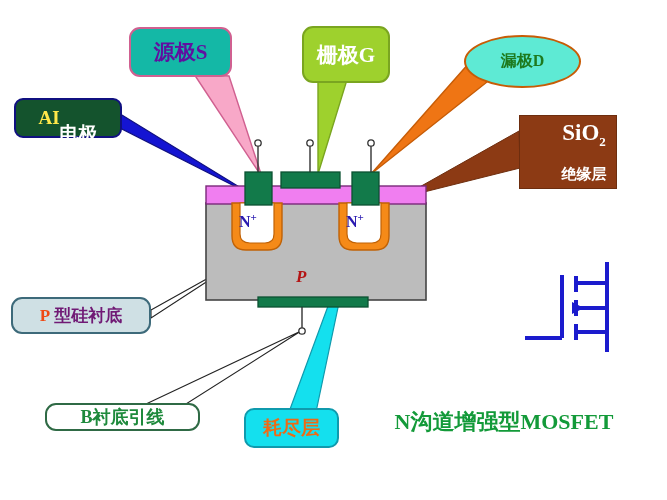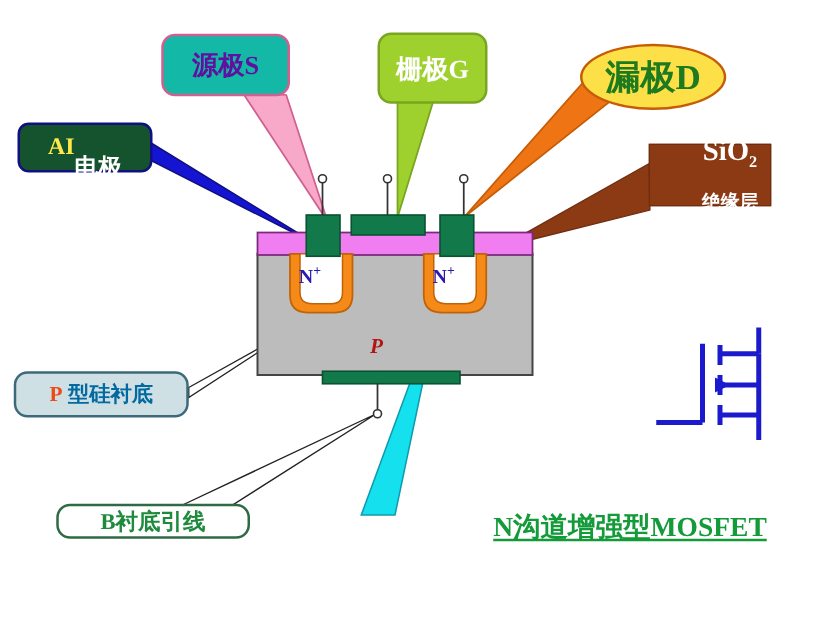--- a/index.html
+++ b/index.html
@@ -60,51 +60,51 @@
     background: #9ed12d;
     border: 2px solid #7aa520;
     border-radius: 11px;
     color: #ffffff;
     font-size: 21px;
   }
 
   
   #cal-drain {
     left: 464px; top: 35px; width: 117px; height: 53px;
-    background: #fde047;
+    background: #5eead4;
     border: 2px solid #c75c06;
     border-radius: 50%;
     color: #1e7a1e;
-    font-size: 28px;
+    font-size: 16px;
   }
 
   
   #cal-sio2 {
-    left: 519px; top: 115px; width: 98px; height: 50px;
+    left: 519px; top: 115px; width: 98px; height: 74px;
     background: #8c3a14;
     border: 1px solid #6d2d0e;
     flex-direction: column;
     color: #ffffff;
     line-height: 1.06;
     padding-left: 32px;
   }
   #cal-sio2 .big { font-size: 23px; font-weight: bold; }
   #cal-sio2 .big sub { font-size: 13px; }
   #cal-sio2 .small { font-size: 15px; font-weight: bold; margin-top: 18px; }
 
   
   #cal-psub {
     left: 11px; top: 297px; width: 140px; height: 37px;
     background: #cfe0e4;
     border: 2px solid #3d6a7a;
     border-radius: 11px;
     font-size: 17px;
   }
   #cal-psub .t1 { color: #ef4a14; }
-  #cal-psub .t2 { color: #0369a1; }
+  #cal-psub .t2 { color: #701a75; }
 
   
   #cal-bsub {
     left: 45px; top: 403px; width: 155px; height: 28px;
     background: #ffffff;
     border: 2px solid #2f6a45;
     border-radius: 11px;
     color: #1e8a3c;
     font-size: 18px;
   }
@@ -122,21 +122,21 @@
   
   #title-block {
     position: absolute;
     left: 354px; top: 409px; width: 300px;
     text-align: center;
     color: #139a39;
     font-weight: bold;
     z-index: 5;
     line-height: 1.18;
   }
-  #title-block .l1 { font-size: 22px; display: block; text-decoration: underline; }
+  #title-block .l1 { font-size: 22px; display: block; }
   #title-block .l2 { font-size: 22px; display: block; }
 
   
   .body-label {
     position: absolute;
     font-weight: bold;
     z-index: 4;
   }
   #lbl-nplus-left { left: 239px; top: 211px; color: #2a1ab0; font-size: 16px; }
   #lbl-nplus-right { left: 346px; top: 211px; color: #2a1ab0; font-size: 16px; }
@@ -271,18 +271,21 @@
   </div>
 
   <div class="callout" id="cal-psub">
     <span class="t1">P</span>&nbsp;<span class="t2">型硅衬底</span>
   </div>
 
   <div class="callout" id="cal-bsub">
     <span>B衬底引线</span>
   </div>
 
+  <div class="callout" id="cal-dep">
+    <span>耗尽层</span>
+  </div>
 
   <div id="title-block">
     <span class="l1">N沟道增强型MOSFET</span>
   </div>
 
 </div>
 
 </body></html>

